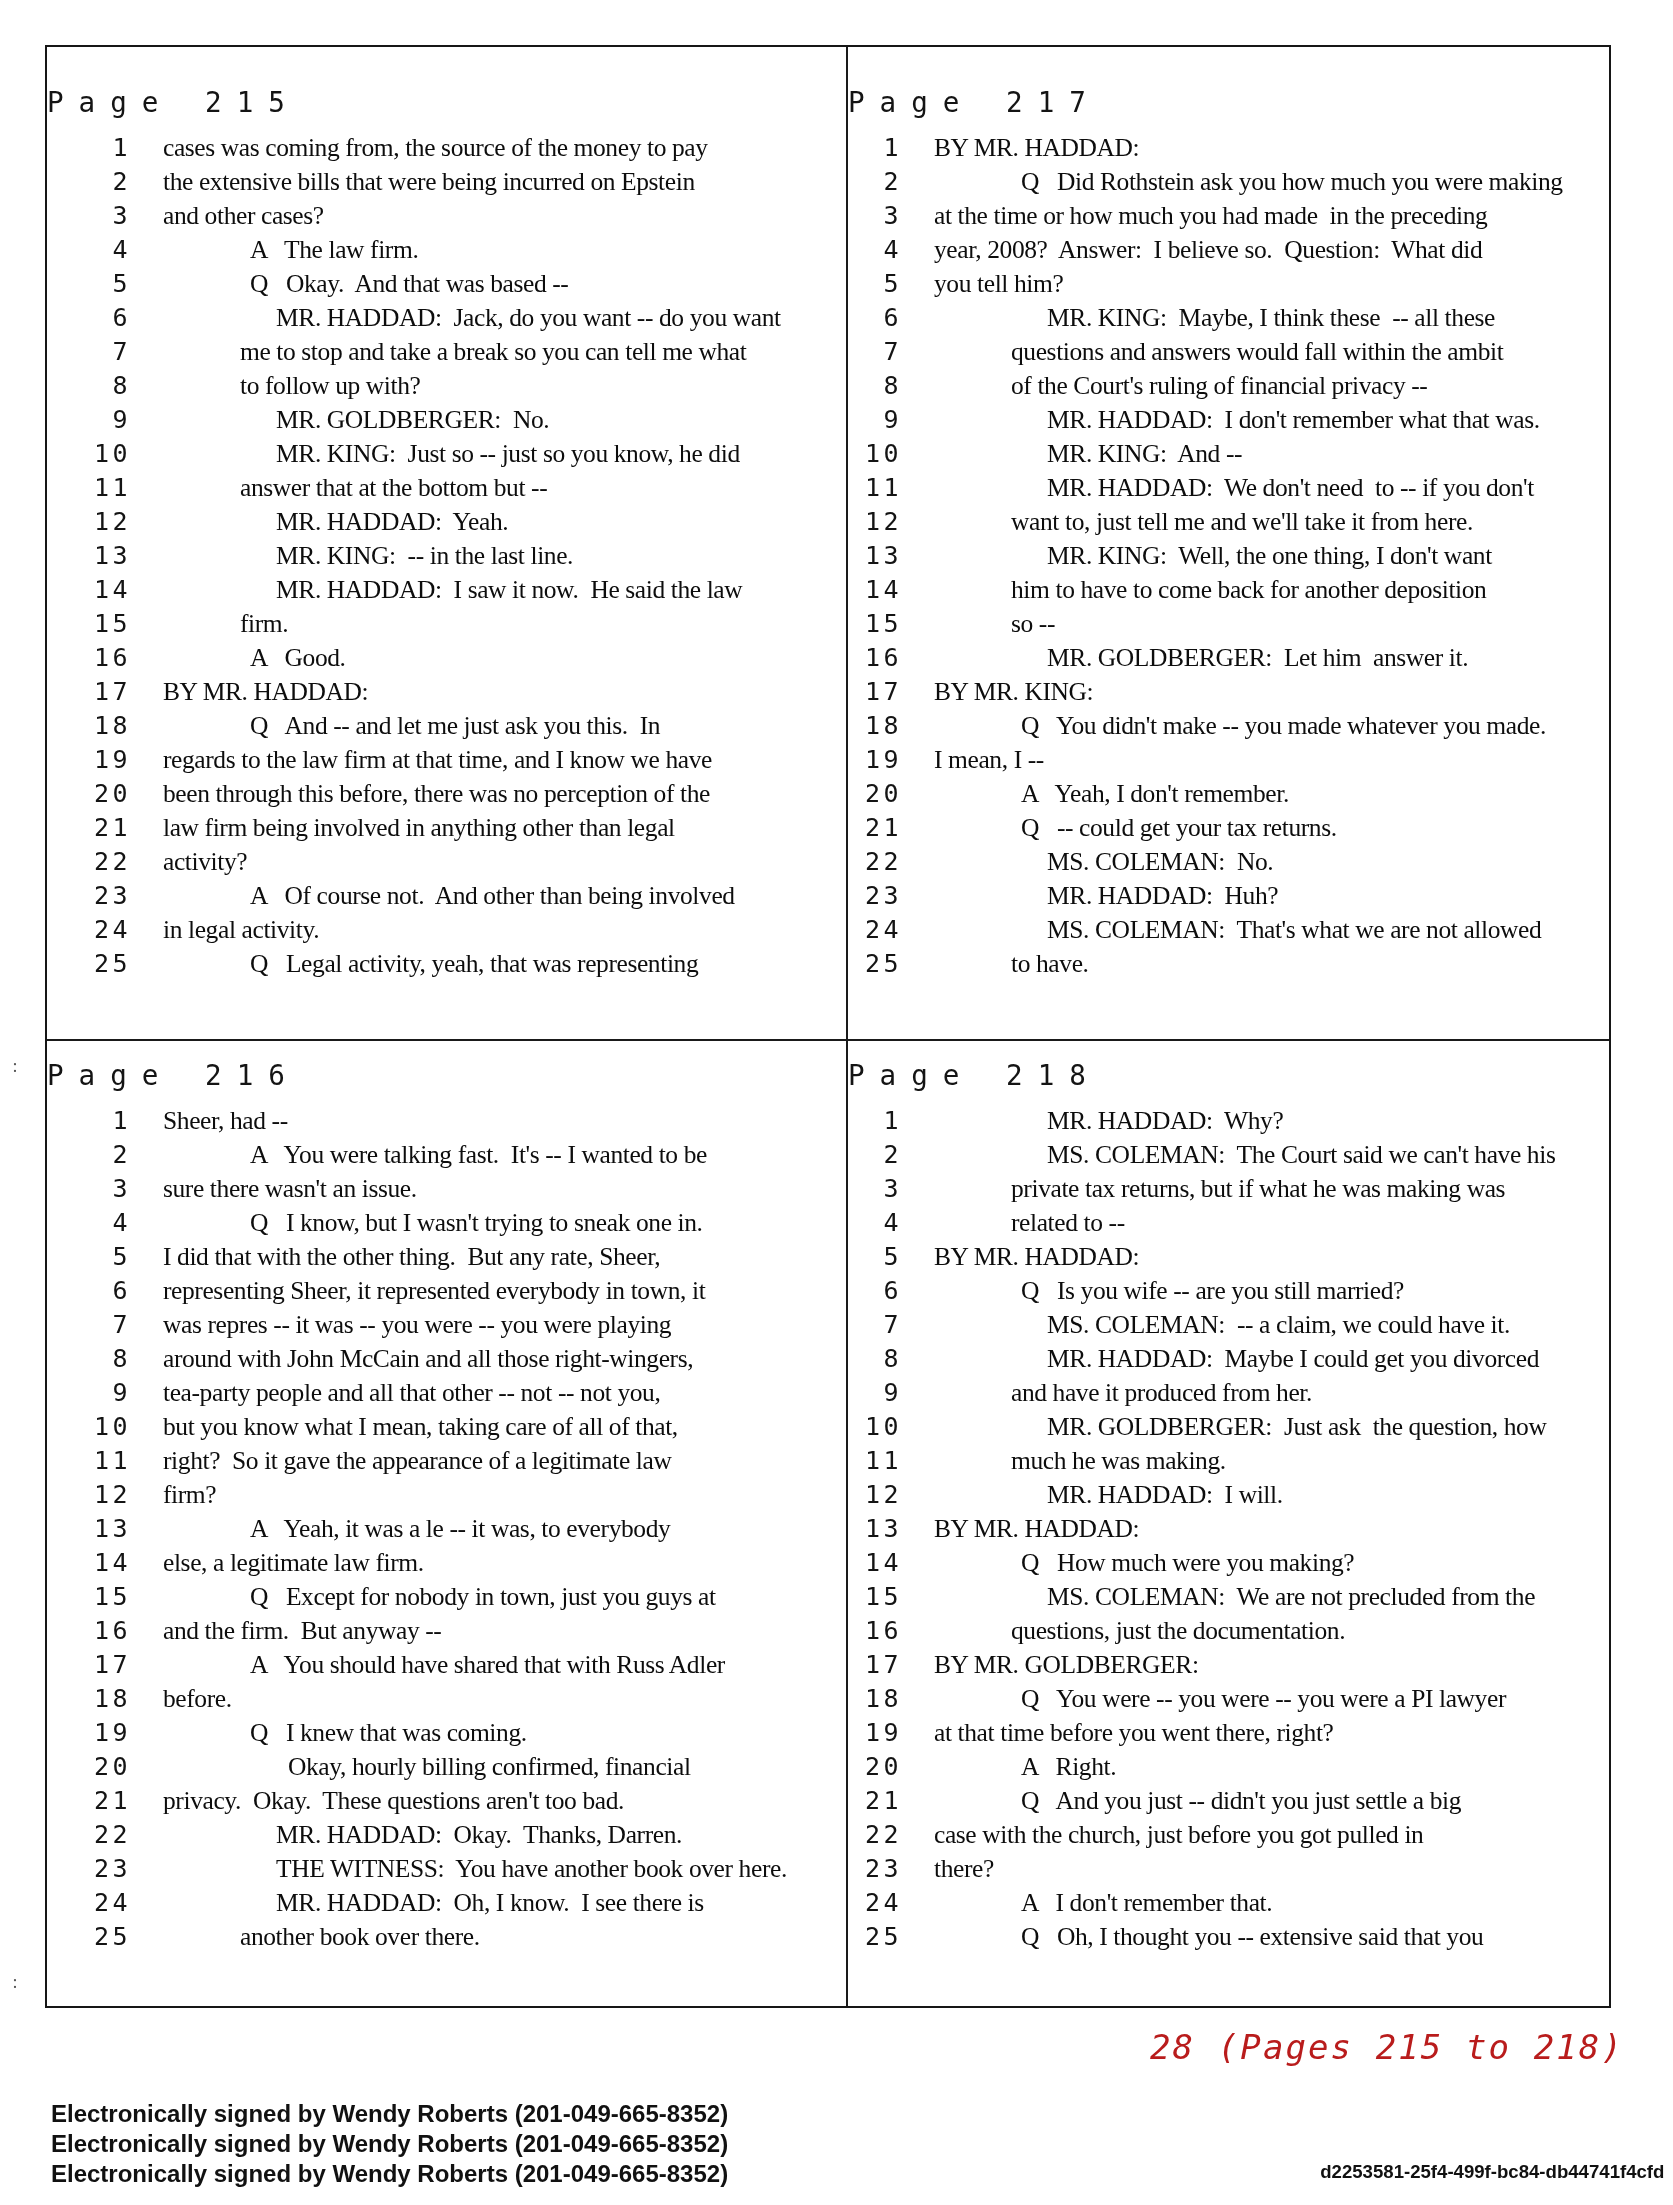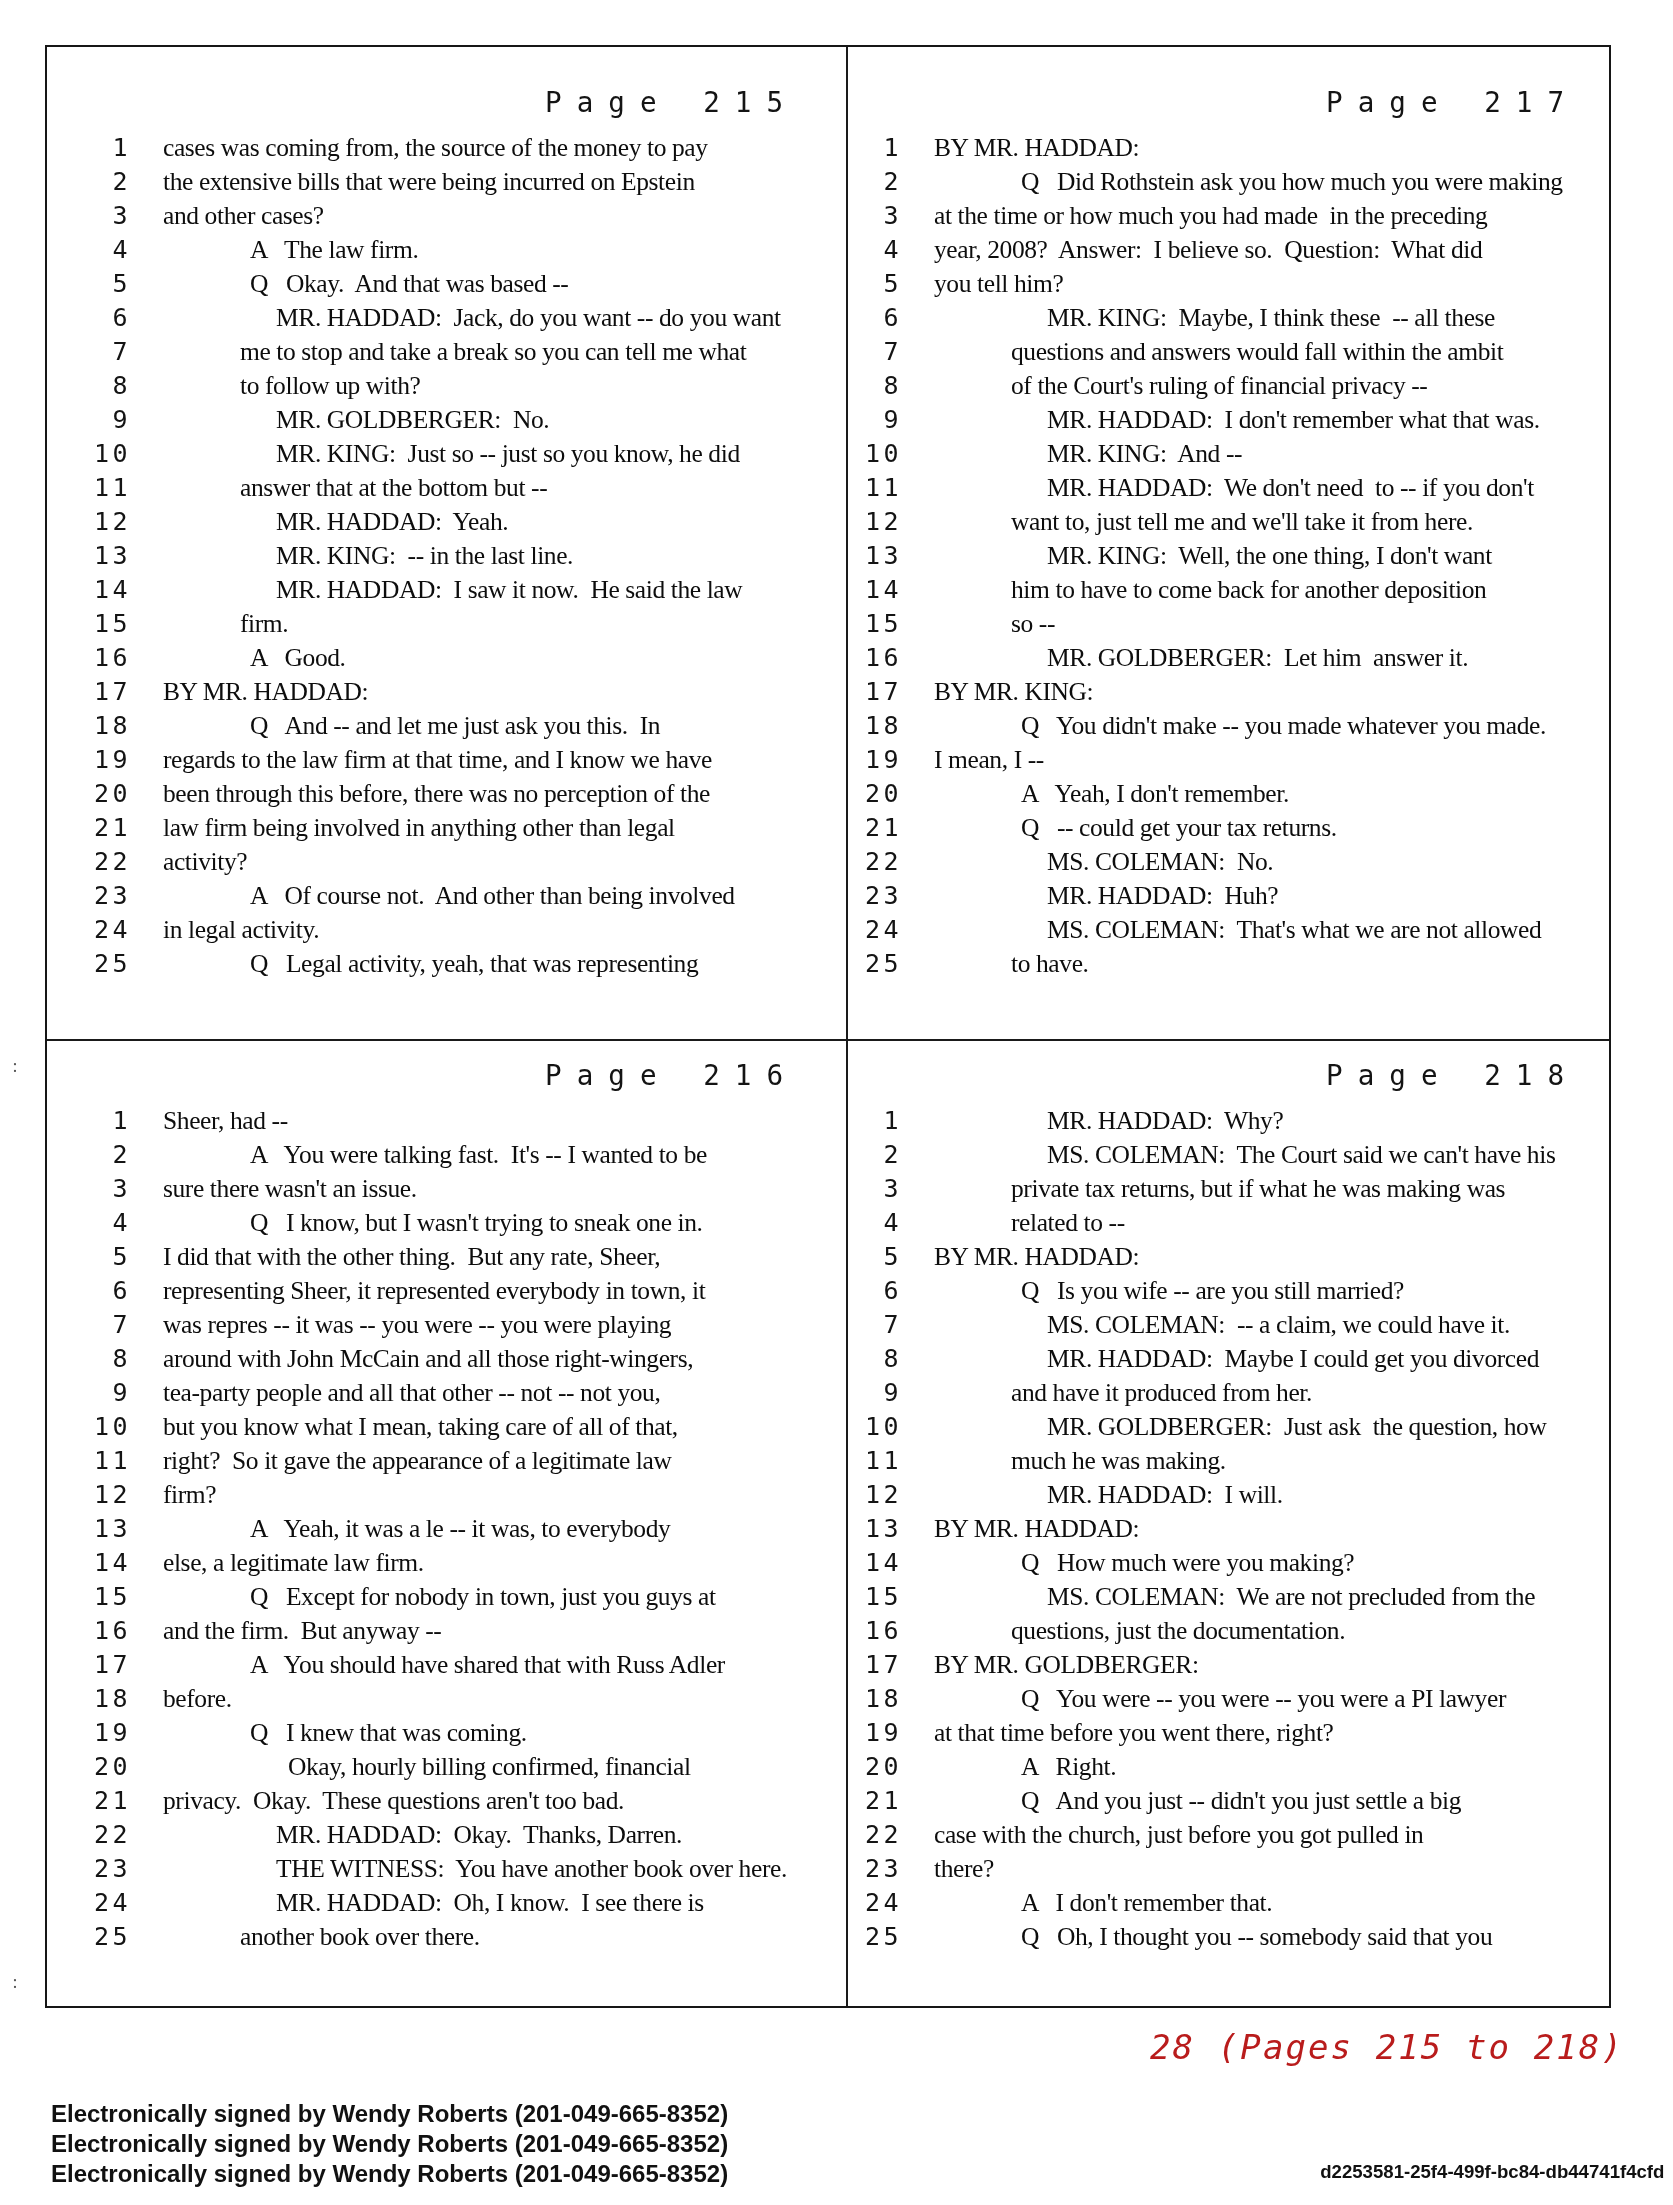--- a/index.html
+++ b/index.html
@@ -35,21 +35,20 @@
 
   .cell { position: relative; overflow: hidden; box-sizing: border-box; }
   .cell.col-left  { border-right: 2.8px solid #1a1a1a; }
   .cell.row-top   { border-bottom: 2.8px solid #1a1a1a; }
 
   .page-header {
     font-family: "DejaVu Sans Mono", monospace;
     font-size: 27.6px;
     letter-spacing: 15px;
     color: #141414;
-    text-align: right;
     height: 34px;
     line-height: 34px;
     margin-top: 39px;
     margin-bottom: 11px;
     white-space: pre;
   }
   .col-left  .page-header { padding-right: 48px; }
   .col-right .page-header { padding-right: 30px; }
   .row-bottom .page-header { margin-top: 18px; }
 
@@ -549,21 +548,21 @@
           <div class="line i0">
             <span class="ln">23</span>
             <span class="lt">there?</span>
           </div>
           <div class="line i2">
             <span class="ln">24</span>
             <span class="lt">A   I don't remember that.</span>
           </div>
           <div class="line i2">
             <span class="ln">25</span>
-            <span class="lt">Q   Oh, I thought you -- somebody said that you</span>
+            <span class="lt">Q   Oh, I thought you -- extensive said that you</span>
           </div>
         </div>
     </div>
 
   </div>
 </div>
 
 <div class="footer-pages">28 (Pages 215 to 218)</div>
 
 <div class="footer-signatures">

